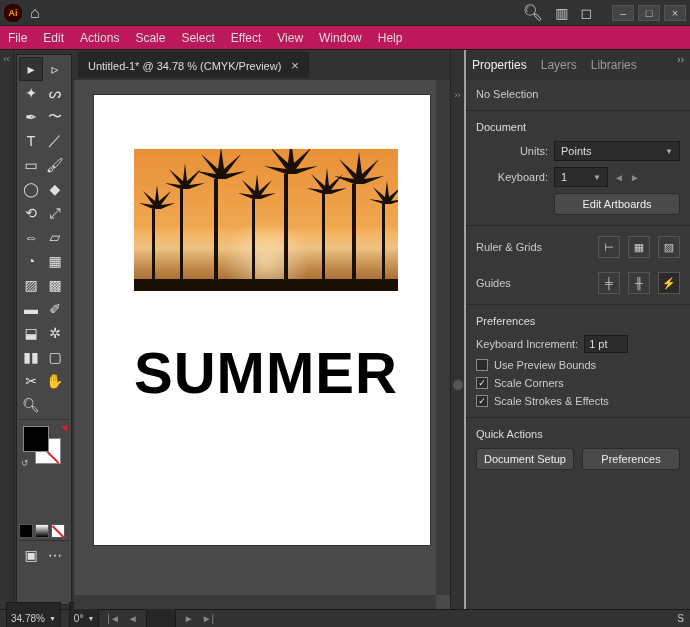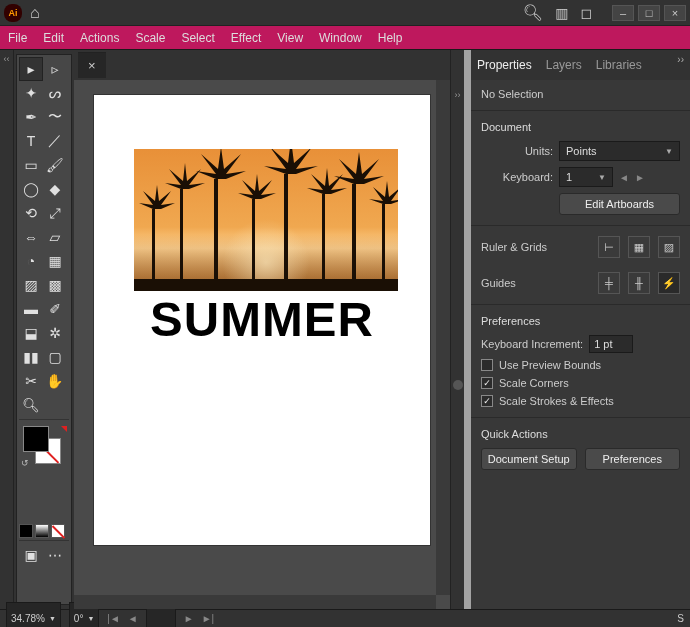--- a/index.html
+++ b/index.html
@@ -37,28 +37,28 @@
 .tabbar { height: 30px; background: #323232; display: flex; align-items: center; padding-left: 4px; }
 .doctab { background: #262626; height: 26px; display: flex; align-items: center; padding: 0 10px; gap: 10px; color: #ddd; font-size: 11px; border-top: 1px solid #222; }
 .doctab .close { color: #ccc; font-size: 13px; cursor: pointer; }
 .canvas-viewport { flex: 1; background: #4a4a4a; padding: 14px; position: relative; overflow: hidden; }
 .artboard { width: 338px; height: 452px; background: #fff; margin: 0 auto; border: 1px solid #333; padding: 54px 40px 40px 40px; }
 .sunset { width: 264px; height: 142px; background: linear-gradient(#e89038 0%, #f0a850 55%, #ffd290 70%, #c4782c 100%); position: relative; overflow: hidden; }
 .sunset::before { content: ""; position: absolute; bottom: 0; left: 0; right: 0; height: 100%; background:
   radial-gradient(circle at 50% 80%, rgba(255,240,200,0.6) 0%, transparent 25%),
   linear-gradient(transparent 60%, rgba(80,40,10,0.4) 100%);
 }
-.summer-txt { font-family: Impact, "Arial Black", sans-serif; font-size: 49px; font-weight: 900; color: #000; letter-spacing: 1px; text-align: center; }
+.summer-txt { font-family: Impact, "Arial Black", sans-serif; font-size: 58px; font-weight: 900; color: #000; letter-spacing: 1px; margin-top: 48px; }
 .vscroll { position: absolute; right: 0; top: 0; bottom: 14px; width: 14px; background: #3a3a3a; }
 .hscroll { position: absolute; left: 0; right: 14px; bottom: 0; height: 14px; background: #3a3a3a; }
 
 .right-rail { width: 14px; background: #323232; border-left: 1px solid #222; display: flex; flex-direction: column; align-items: center; padding-top: 40px; color: #999; font-size: 9px; }
 .right-rail .blob { width: 10px; height: 10px; border-radius: 50%; background: #555; margin-top: 280px; }
 
-.panel-col { width: 226px; background: #383838; border-left: 7px solid #a3a3a3; display: flex; flex-direction: column; }
+.panel-col { width: 226px; background: #383838; border-left: 2px solid #a3a3a3; display: flex; flex-direction: column; }
 .panel-tabs { height: 30px; display: flex; align-items: center; padding: 0 6px; gap: 14px; background: #323232; position: relative; }
 .panel-tabs span { font-size: 12px; color: #999; cursor: pointer; }
 .panel-tabs span.active { color: #eee; }
 .panel-tabs .menu-dots { position: absolute; right: 6px; top: 4px; color: #aaa; font-size: 10px; }
 .panel-body { flex: 1; padding: 8px 10px; overflow: hidden; font-size: 11px; color: #ccc; }
 .sect-head { color: #ddd; font-size: 11px; margin: 10px 0 8px 0; }
 .row { display: flex; align-items: center; margin: 6px 0; gap: 6px; }
 .row label { flex: 0 0 auto; text-align: right; color: #ccc; }
 .sel { background: #2b2b2b; border: 1px solid #1a1a1a; color: #ddd; height: 20px; padding: 0 6px; display: flex; align-items: center; justify-content: space-between; }
 .sel .arr { font-size: 8px; color: #aaa; }
@@ -155,20 +155,21 @@
         </div>
     </div>
     <div class="tool-divider"></div>
     <div class="toolbtn">▣</div>
     <div class="toolbtn">⋯</div>
   </div>
 
   <div class="canvas-col">
     <div class="tabbar">
       <div class="doctab">
+        <span>Untitled-1* @ 34.78 % (CMYK/Preview)</span>
         <span class="close">×</span>
       </div>
     </div>
     <div class="canvas-viewport">
       <div class="artboard">
         <div class="sunset">
           <svg class="palm-svg" viewBox="0 0 264 142">
             <g fill="#1a0f05">
               <rect x="18" y="60" width="3" height="82"></rect>
                 <path d="M19 60 l-14 -6 l14 2 l-10 -14 l12 10 l2 -16 l2 16 l12 -10 l-10 14 l14 -2 l-14 6 z"></path>

